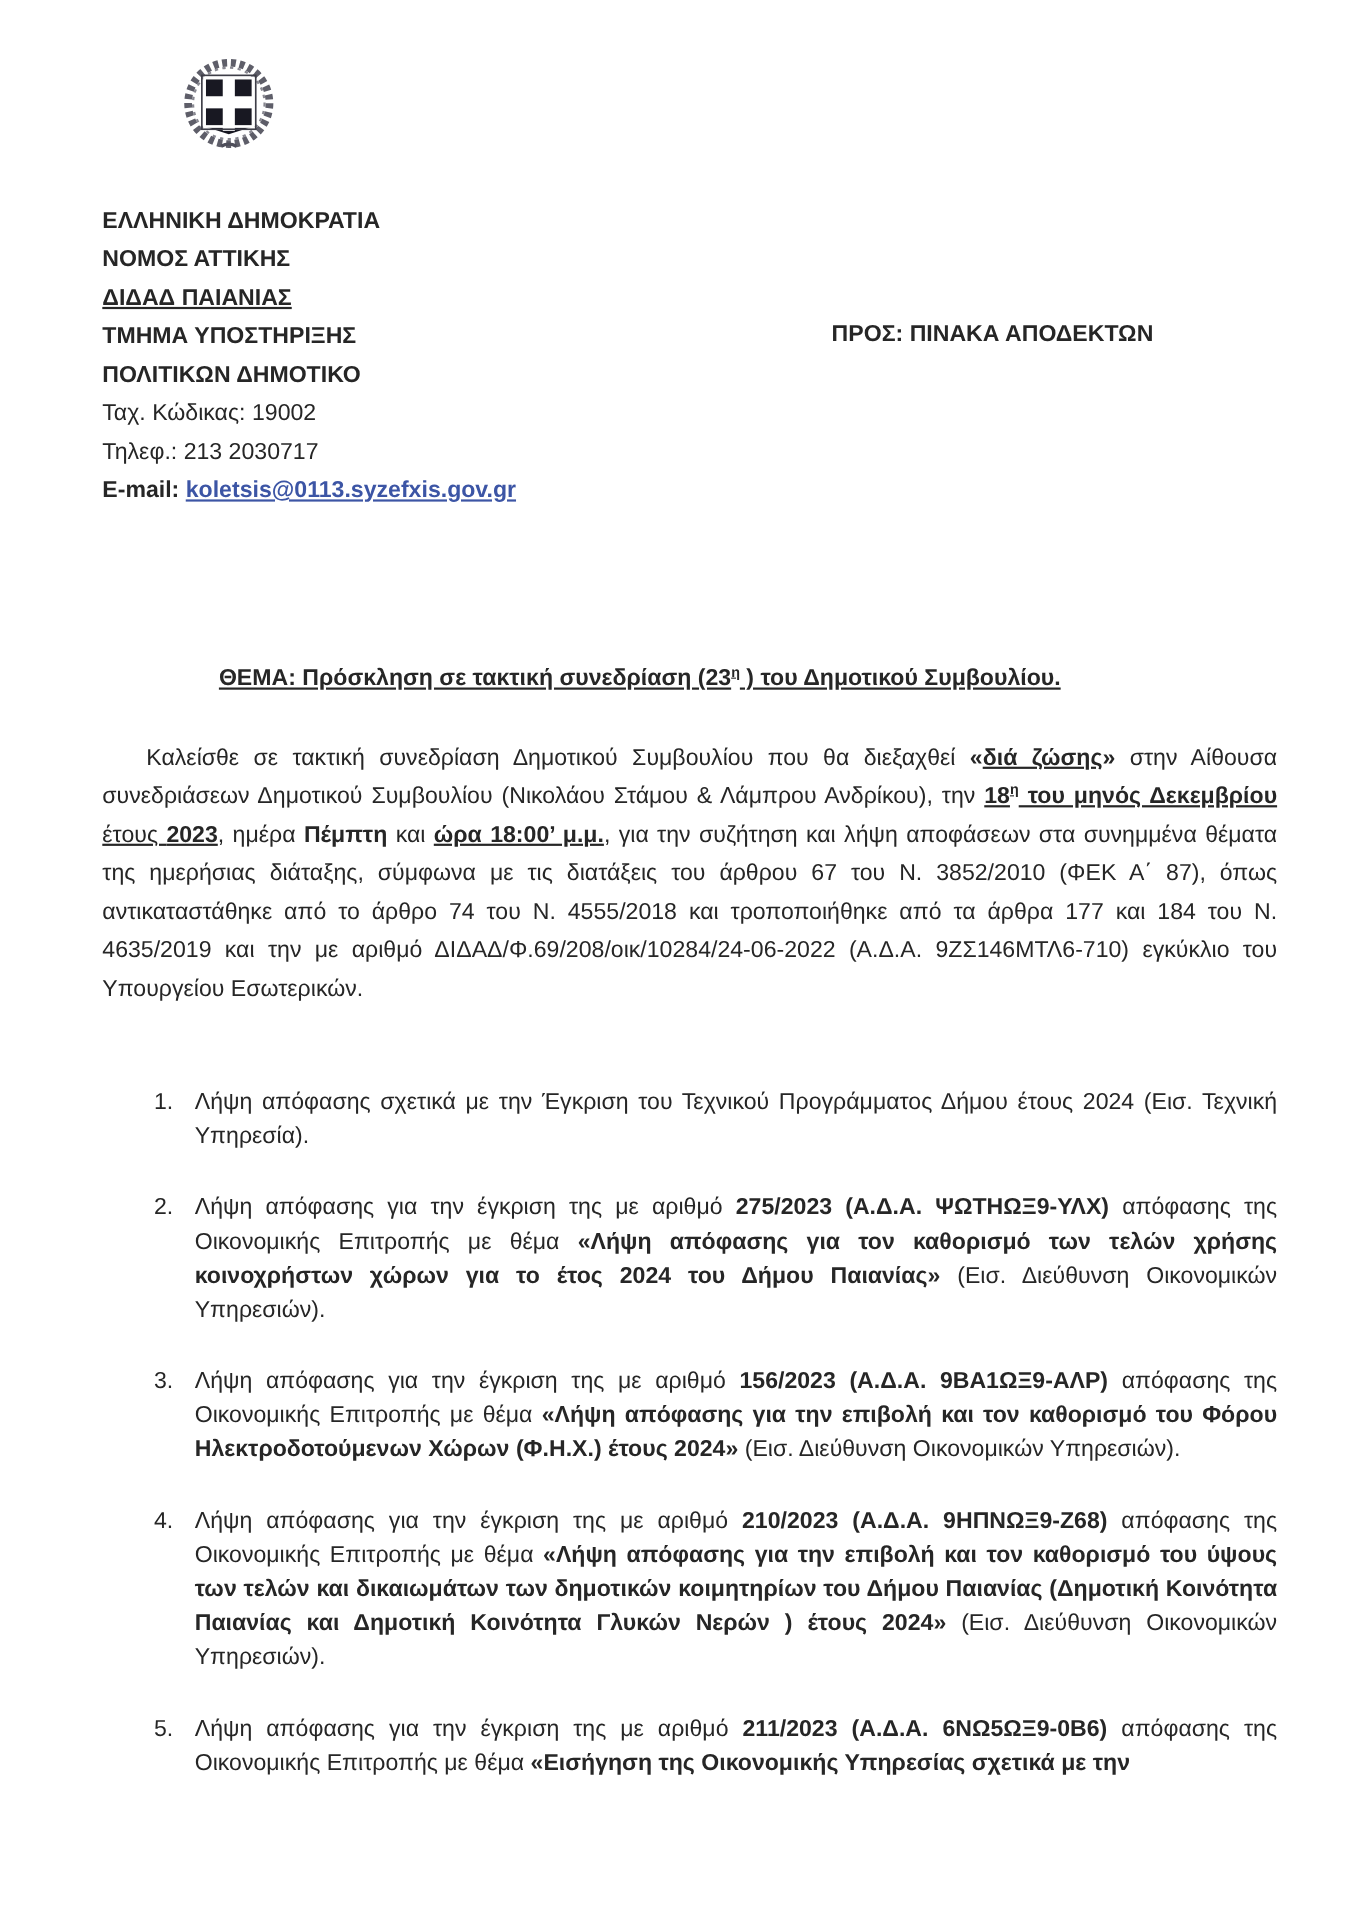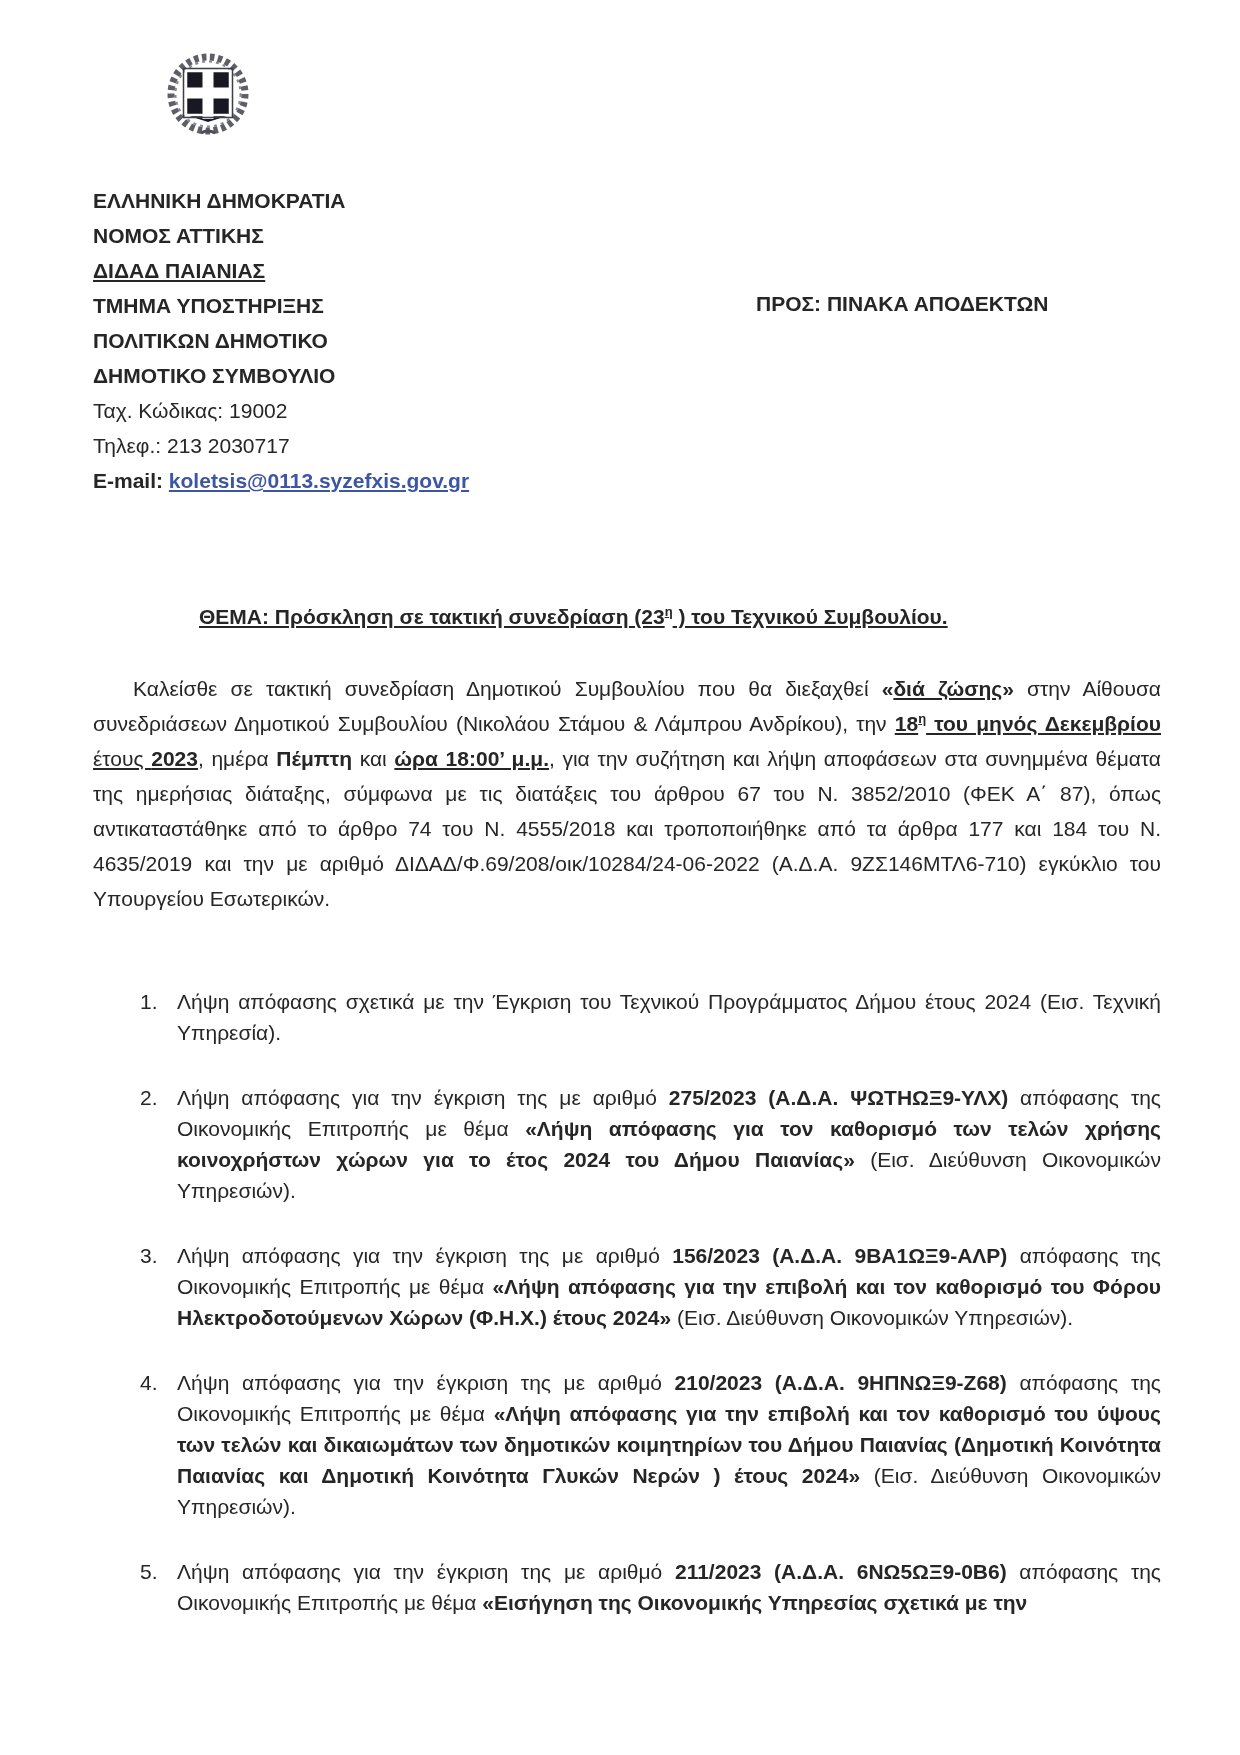--- a/index.html
+++ b/index.html
@@ -71,31 +71,30 @@
       <rect x="25.5" y="20.5" width="49" height="49" fill="none" stroke="#3e3e48" stroke-width="1.5"></rect>
     </svg>
   </div>
 
   <div class="header-block">
     <div><span class="b">ΕΛΛΗΝΙΚΗ ΔΗΜΟΚΡΑΤΙΑ</span></div>
     <div><span class="b">ΝΟΜΟΣ ΑΤΤΙΚΗΣ</span></div>
     <div><span class="b u">ΔΙΔΑΔ ΠΑΙΑΝΙΑΣ</span></div>
     <div><span class="b">ΤΜΗΜΑ ΥΠΟΣΤΗΡΙΞΗΣ</span></div>
     <div><span class="b">ΠΟΛΙΤΙΚΩΝ ΔΗΜΟΤΙΚΟ</span></div>
-    <div><span class="b">ΔΗΜΟΤΙΚΟ ΣΥΜΒΟΥΛΙΟ</span></div>
     <div><span>Ταχ. Κώδικας: 19002</span></div>
     <div><span>Τηλεφ.: 213 2030717</span></div>
     <div>
       <span class="b">E-mail: </span><a class="email-link" href="#">koletsis@0113.syzefxis.gov.gr</a>
     </div>
   </div>
 
   <div class="recipient">ΠΡΟΣ: ΠΙΝΑΚΑ ΑΠΟΔΕΚΤΩΝ</div>
 
-  <div class="subject"><span class="b u">ΘΕΜΑ: Πρόσκληση σε τακτική συνεδρίαση  (23</span><sup class="b u">η</sup><span class="b u"> ) του Τεχνικού Συμβουλίου.</span></div>
+  <div class="subject"><span class="b u">ΘΕΜΑ: Πρόσκληση σε τακτική συνεδρίαση  (23</span><sup class="b u">η</sup><span class="b u"> ) του Δημοτικού Συμβουλίου.</span></div>
 
   <p class="intro"><span>Καλείσθε σε τακτική συνεδρίαση Δημοτικού Συμβουλίου που θα διεξαχθεί </span><span class="b">«</span><span class="b u">διά ζώσης</span><span class="b">»</span><span> στην Αίθουσα συνεδριάσεων Δημοτικού Συμβουλίου (Νικολάου Στάμου &amp; Λάμπρου Ανδρίκου), την </span><span class="b u">18</span><sup class="b u">η</sup><span class="b u"> του μηνός Δεκεμβρίου </span><span class="u">έτους </span><span class="b u">2023</span><span>, ημέρα </span><span class="b">Πέμπτη</span><span> και </span><span class="b u">ώρα 18:00’ μ.μ.</span><span>, για την συζήτηση και λήψη αποφάσεων στα συνημμένα θέματα της ημερήσιας διάταξης, σύμφωνα με τις διατάξεις του άρθρου 67 του Ν. 3852/2010 (ΦΕΚ Α΄ 87), όπως αντικαταστάθηκε από το άρθρο 74 του Ν. 4555/2018 και τροποποιήθηκε από τα άρθρα 177 και 184 του Ν. 4635/2019  και την με αριθμό ΔΙΔΑΔ/Φ.69/208/οικ/10284/24-06-2022 (Α.Δ.Α. 9ΖΣ146ΜΤΛ6-710) εγκύκλιο του Υπουργείου Εσωτερικών.</span></p>
 
   <ol class="agenda">
     <li>
       <span class="num">1.</span>
       <span><span>Λήψη απόφασης σχετικά με την Έγκριση του Τεχνικού Προγράμματος Δήμου έτους 2024 (Εισ. Τεχνική Υπηρεσία).</span></span>
     </li>
     <li>
       <span class="num">2.</span>

